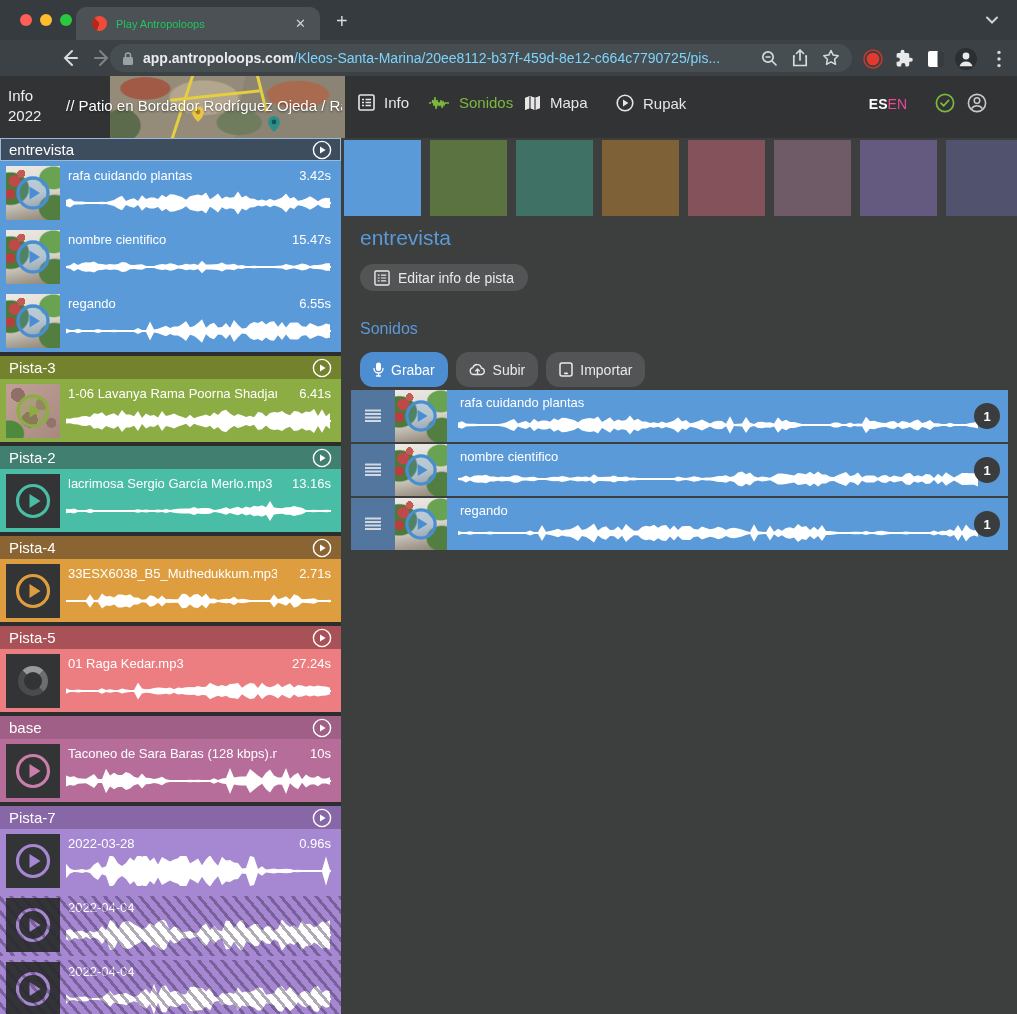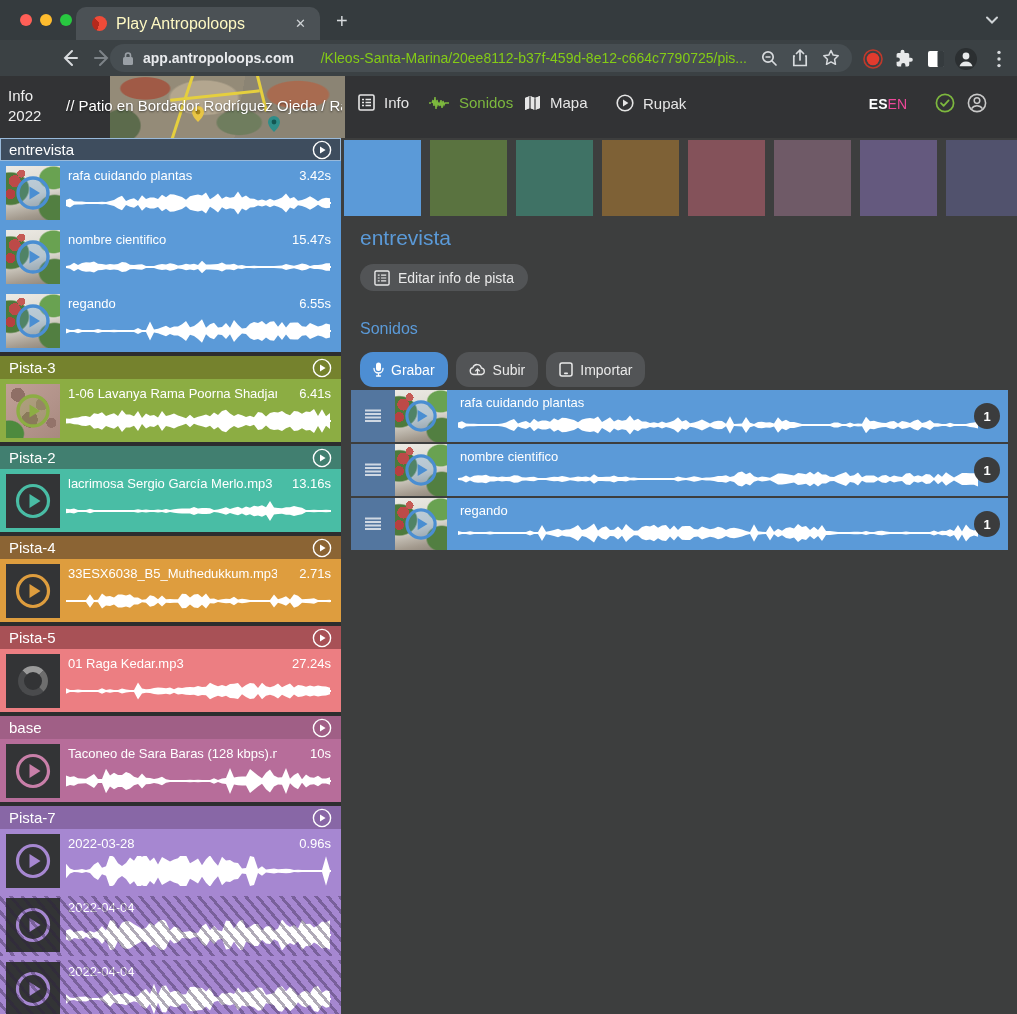--- a/index.html
+++ b/index.html
@@ -7,31 +7,31 @@
     font-family:"Liberation Sans", sans-serif; -webkit-font-smoothing:antialiased; }
   #screen { position:absolute; width:1017px; height:1014px; overflow:hidden; }
 
   
   #titlebar { position:absolute; left:0; top:0; width:100%; height:40px; background:#353b3e; }
   .tl { position:absolute; top:14px; width:12px; height:12px; border-radius:50%; }
   #tab { position:absolute; left:76px; top:7px; width:244px; height:33px; background:#4b5155;
          border-radius:10px 10px 0 0; display:flex; align-items:center; padding:0 10px; }
   #tab-favicon { width:15px; height:15px; border-radius:50%;
      background:conic-gradient(from 200deg,#b5291c 0 120deg,#ef4b38 0 360deg); margin:0 9px 0 6px; flex:none;}
-  #tab-title { color:#fef9c3; font-size:16px; flex:1; white-space:nowrap; overflow:hidden; }
+  #tab-title { color:#22c55e; font-size:11px; flex:1; white-space:nowrap; overflow:hidden; }
   #tab-close { color:#cfd3d6; font-size:13px; padding:2px 4px; }
   #newtab { position:absolute; left:336px; top:10px; color:#d7dadd; font-size:20px; font-weight:300; }
   #tabstrip-chevron { position:absolute; right:18px; top:13px; color:#cfd3d6; }
   #toolbar { position:absolute; left:0; top:40px; width:100%; height:36px; background:#3b4144;
              display:flex; align-items:center;padding-left:48px; }
   .navic { color:#d8dbde; font-size:17px; width:32px; text-align:center; }
   #urlbar { position:absolute; left:110px; top:4px; width:742px; height:28px; background:#474e52;
             border-radius:14px; display:flex; align-items:center; padding:0 12px; }
   #url-host { color:#e8eaed; font-size:14px; font-weight:700; }
-  #url-path { color:#84cc16; font-size:14px; white-space:nowrap; overflow:hidden; flex:1;text-align:right; }
+  #url-path { color:#7dd3fc; font-size:14px; white-space:nowrap; overflow:hidden; flex:1; }
   .pillic { margin-left:14px; flex:none; }
   .extic { position:absolute; top:9px; }
   svg.ic { display:block; }
 
   
   #appheader { position:absolute; left:0; top:76px; width:100%; height:62px; background:#323335; }
   #kleos { position:absolute; left:8px; top:10px; color:#f0f0f0; font-size:15px; line-height:20px; }
   #mapthumb { position:absolute; left:110px; top:0; width:235px; height:62px; overflow:hidden;
     background:
       radial-gradient(ellipse 40px 18px at 15% 20%, #a05a46 0 60%, transparent 65%),

